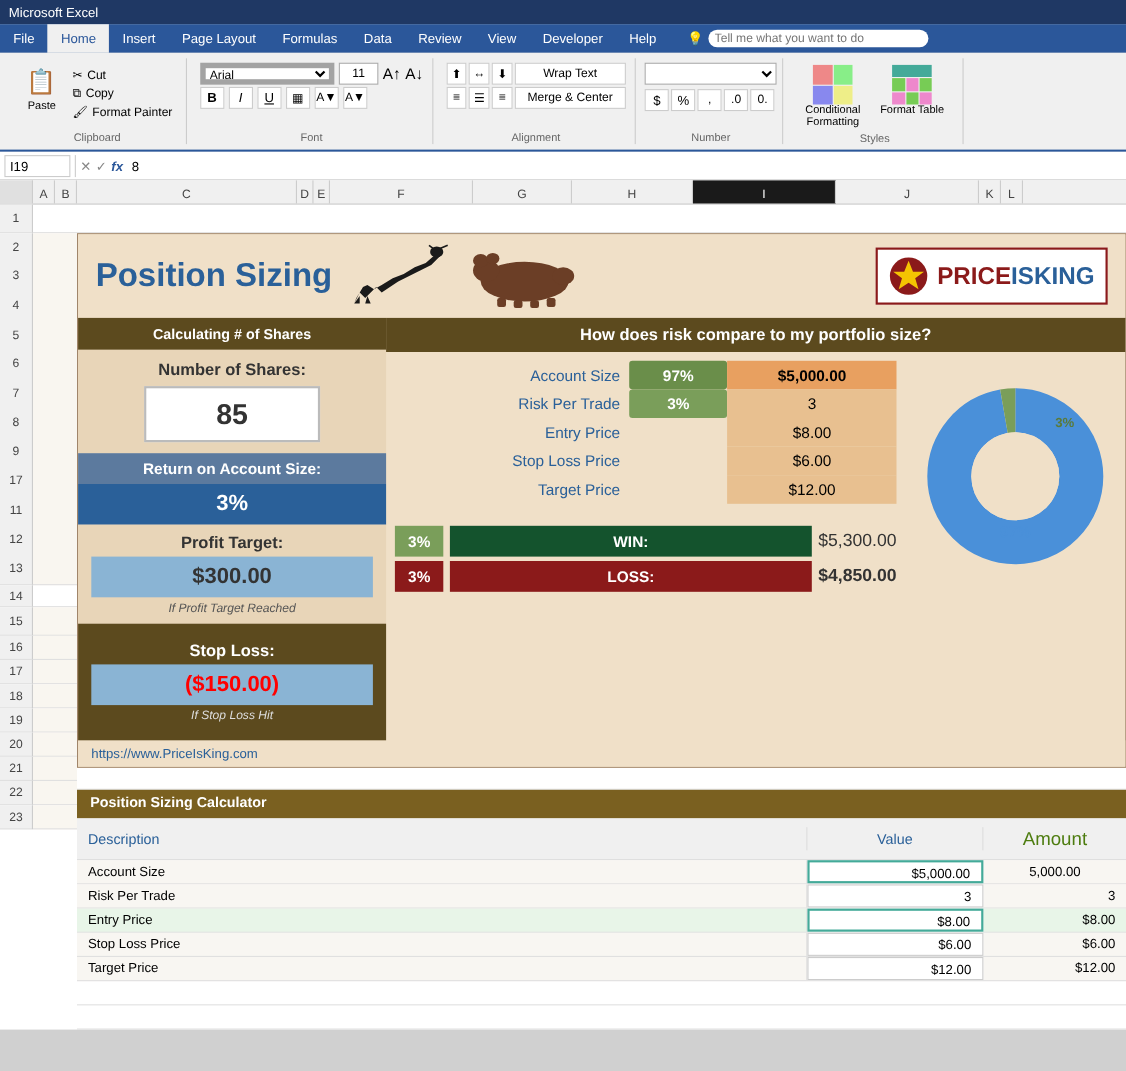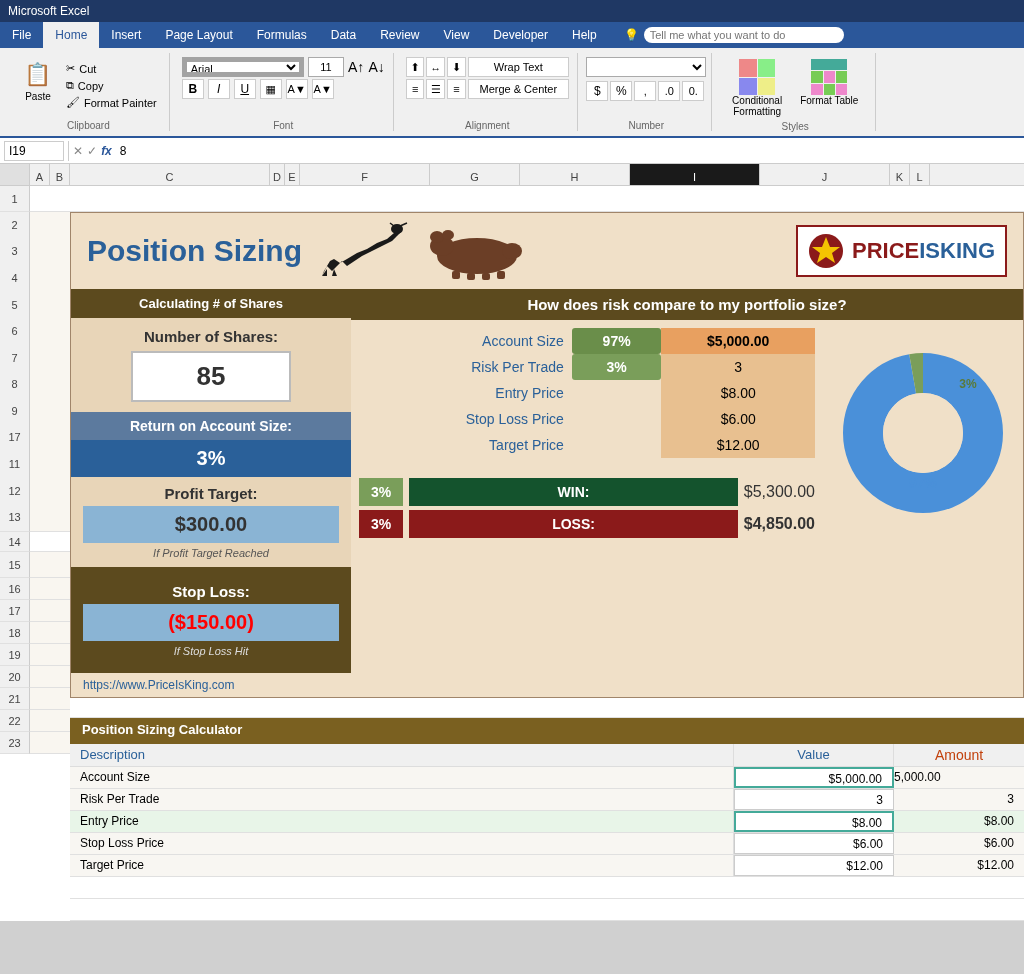--- a/index.html
+++ b/index.html
@@ -399,30 +399,30 @@
           <a href="#" style="color:#2a6099;font-size:12px;text-decoration:none;">https://www.PriceIsKing.com</a>
         </div>
       </div>
 
       <div style="height:20px;border-bottom:1px solid #e0e0e0;"></div>
 
       <div style="height:26px;background:#7a6020;color:white;font-size:13px;font-weight:bold;padding:4px 12px;display:flex;align-items:flex-start;">
         <span>Position Sizing Calculator</span>
       </div>
 
-      <div style="display:flex;height:23px;border-bottom:1px solid #ddd;background:#f0f0f0;">
+      <div style="display:flex;height:38px;border-bottom:1px solid #ddd;background:#f0f0f0;align-items:center;">
         <div style="flex:1;color:#2a6099;font-size:13px;padding:3px 10px;border-right:1px solid #ddd;">Description</div>
         <div style="width:160px;color:#2a6099;font-size:13px;padding:3px 10px;border-right:1px solid #ddd;text-align:center;">Value</div>
-        <div style="width:130px;color:#c2410c;font-size:14px;padding:3px 10px;text-align:center;">Amount</div>
+        <div style="width:130px;color:#4d7c0f;font-size:17px;padding:3px 10px;text-align:center;">Amount</div>
       </div>
 
       <div style="display:flex;height:22px;border-bottom:1px solid #e0e0e0;background:#f8f6f2;">
         <div style="flex:1;font-size:12px;padding:3px 10px;border-right:1px solid #ddd;">Account Size</div>
         <div style="width:160px;font-size:12px;padding:3px 10px;border-right:1px solid #ddd;border:2px solid #4a9;text-align:right;background:white;">$5,000.00</div>
-        <div style="width:130px;font-size:12px;padding:3px 0;text-align:left;">5,000.00</div>
+        <div style="width:130px;font-size:12px;padding:3px 0;text-align:center;">5,000.00</div>
       </div>
 
       <div style="display:flex;height:22px;border-bottom:1px solid #e0e0e0;background:#f8f6f2;">
         <div style="flex:1;font-size:12px;padding:3px 10px;border-right:1px solid #ddd;">Risk Per Trade</div>
         <div style="width:160px;font-size:12px;padding:3px 10px;border-right:1px solid #ddd;text-align:right;background:white;border:1px solid #ccc;">3</div>
         <div style="width:130px;font-size:12px;padding:3px 10px;text-align:right;">3</div>
       </div>
 
       <div style="display:flex;height:22px;border-bottom:1px solid #e0e0e0;background:#e8f5e8;">
         <div style="flex:1;font-size:12px;padding:3px 10px;border-right:1px solid #ddd;">Entry Price</div>

